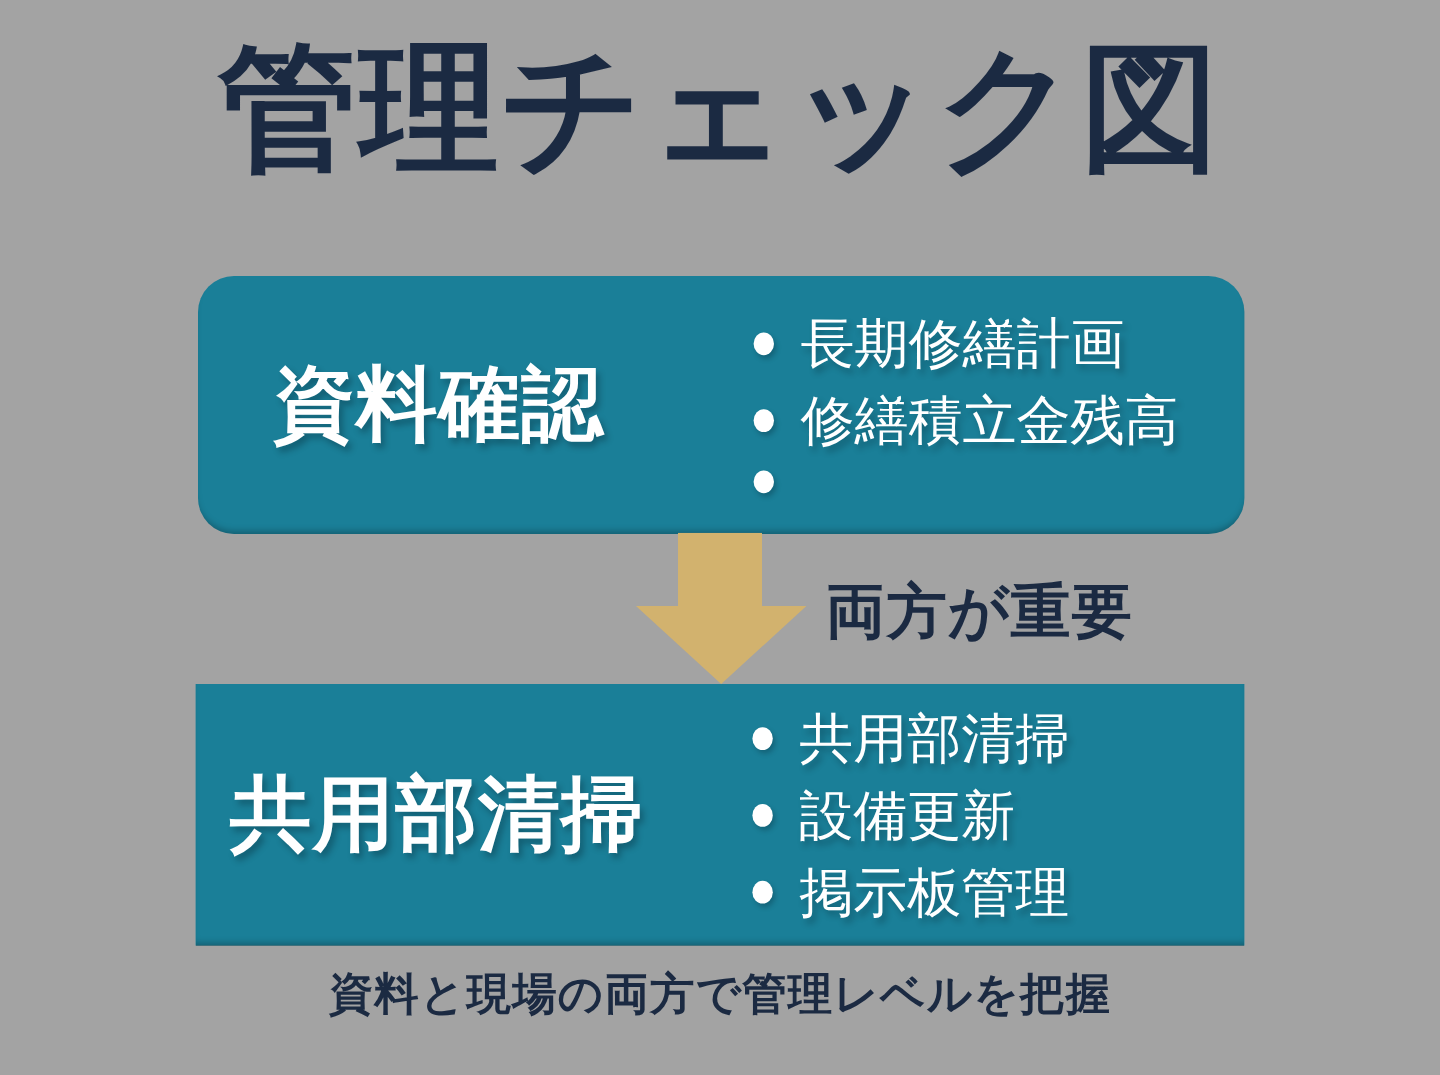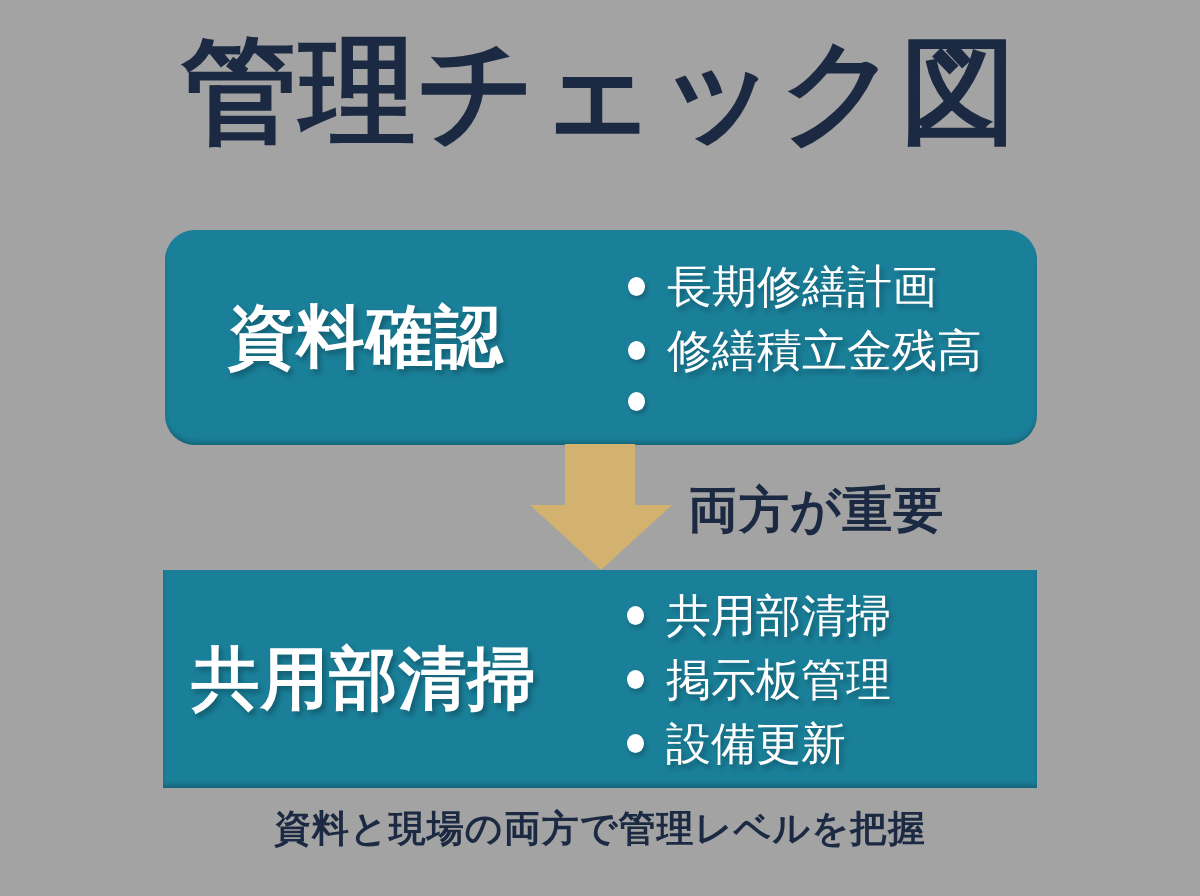--- a/index.html
+++ b/index.html
@@ -139,24 +139,24 @@
 
   <div class="box box-2">
     <div class="box-label">共用部清掃</div>
     <ul class="bullets">
       <li class="bullet">
         <span class="bullet-dot"></span>
         <span>共用部清掃</span>
       </li>
       <li class="bullet">
         <span class="bullet-dot"></span>
-        <span>掲示板管理</span>
+        <span>設備更新</span>
       </li>
       <li class="bullet">
         <span class="bullet-dot"></span>
-        <span>設備更新</span>
+        <span>掲示板管理</span>
       </li>
     </ul>
   </div>
 
   <div class="footer-text">資料と現場の両方で管理レベルを把握</div>
 
 </div>
 
 </body></html>

